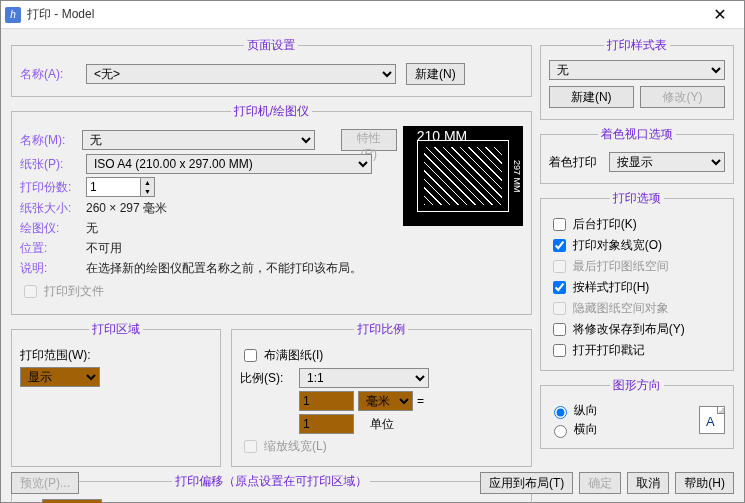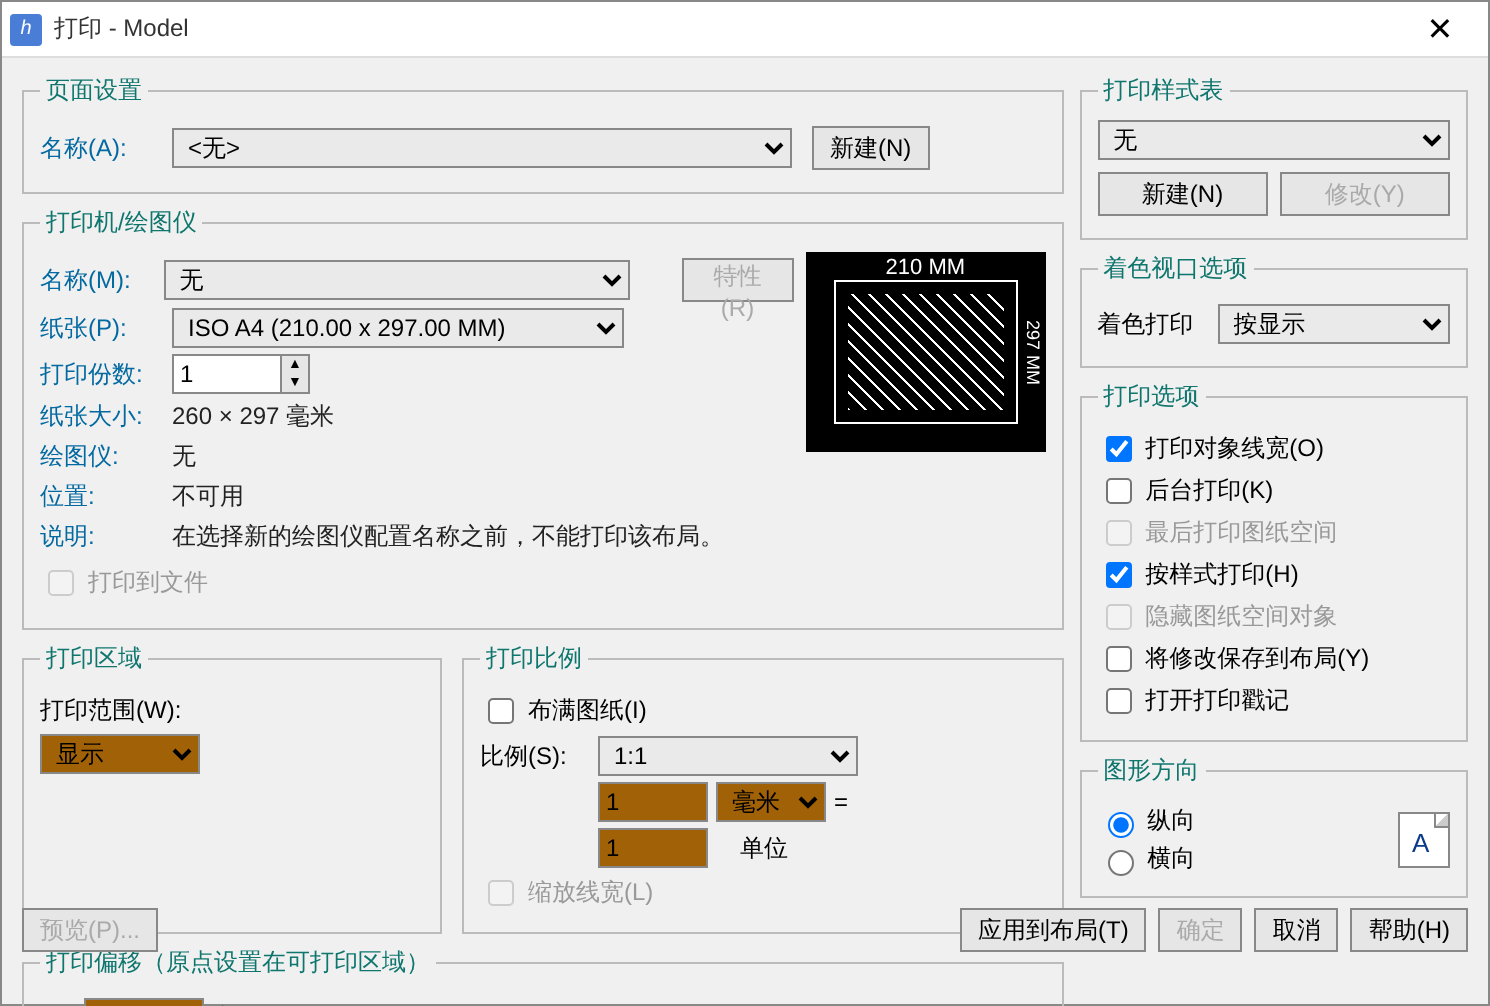--- a/index.html
+++ b/index.html
@@ -6,43 +6,43 @@
 body { margin: 0; background: #fff; }
 .window { width: 745px; height: 503px; border: 1px solid #888; background: #f0f0f0; position: relative; }
 .titlebar { height: 28px; background: #fff; display: flex; align-items: center; padding: 0 4px; border-bottom: 1px solid #ddd; }
 .titlebar .icon { width: 16px; height: 16px; background: #4a7dd6; margin-right: 6px; border-radius: 2px; display:flex;align-items:center;justify-content:center;color:#fff;font-size:10px;font-style:italic;}
 .titlebar .title { flex: 1; color: #333; }
 .titlebar .close { width: 40px; height: 24px; display: flex; align-items: center; justify-content: center; cursor: pointer; font-size: 16px; }
 .content { padding: 8px 10px; display: flex; gap: 8px; }
 .left { flex: 1; }
 .right { width: 210px; }
 fieldset { border: 1px solid #bbb; margin: 0 0 6px 0; padding: 6px 8px 8px 8px; }
-legend { color: #0f766e; padding: 0 3px; }
-label.lab { display: inline-block; width: 62px; color: #0369a1; }
+legend { color: #6d28d9; padding: 0 3px; text-align: center; }
+label.lab { display: inline-block; width: 62px; color: #8b5cf6; }
 select, input[type=text] { border: 1px solid #888; background: #eaeaea; height: 20px; padding: 0 3px; vertical-align: middle; }
 select.white, input.white { background: #a16207; }
 .btn { border: 1px solid #888; background: #e6e6e6; height: 22px; padding: 0 8px; cursor: pointer; }
 .btn.disabled { color: #aaa; cursor: default; }
 .row { margin: 3px 0; display: flex; align-items: center; gap: 4px; }
 .static { color: #222; }
 .checkbox { display: flex; align-items: center; gap: 4px; margin: 2px 0; }
 .checkbox input { width: 13px; height: 13px; }
 .checkbox.disabled { color: #999; }
 .spinner { display: inline-flex; align-items: center; }
 .spinner input { width: 55px; background:#fff; }
 .spinner .arrows { width: 14px; height: 20px; display:flex; flex-direction:column; border:1px solid #888; border-left:none; background:#e6e6e6;}
 .spinner .arrows span{flex:1;font-size:7px;line-height:9px;text-align:center;cursor:pointer;}
 .hr { display:flex; gap:6px;}
 .preview-box { width: 120px; height: 100px; background: #000; position: relative; margin-left: auto; }
 .preview-box .page { position: absolute; left: 14px; top: 14px; right: 14px; bottom: 14px; border: 1px solid #fff; }
 .preview-box .hatch { position:absolute; inset:6px; background: repeating-linear-gradient(45deg,#fff 0,#fff 1px,transparent 1px,transparent 6px); }
-.preview-box .dim-top { position:absolute; top:2px; left:14px; right:14px; color:#fff; font-size:11px; text-align:center;}
+.preview-box .dim-top { position:absolute; top:2px; left:14px; right:14px; color:#fff; font-size:14px; }
 .preview-box .dim-right { position:absolute; right:1px; top:14px; bottom:14px; color:#fff; font-size:9px; writing-mode:vertical-rl; text-align:center;}
 .cols { display:flex; gap:10px; }
-.footer { position:absolute; left:10px; right:10px; bottom:26px; display:flex; gap:6px; }
+.footer { position:absolute; left:10px; right:10px; bottom:8px; display:flex; gap:6px; }
 .footer .spacer { flex:1; }
 .radio { display:flex; align-items:center; gap:4px; margin:2px 0;}
 .paper-icon { width:26px; height:28px; border:1px solid #888; background:#fff; position:relative; display:inline-block; margin-left:auto;}
 .paper-icon .fold { position:absolute; right:0; top:0; width:7px; height:7px; background:linear-gradient(135deg,#fff 50%,#ccc 50%); border-left:1px solid #888; border-bottom:1px solid #888;}
 .paper-icon .a { position:absolute; left:6px; top:7px; font-size:13px; color:#0a3a8a;}
 </style>
 </head>
 <body>
 
 <div class="window">
@@ -68,21 +68,21 @@
         <legend>打印机/绘图仪</legend>
         <div class="hr">
           <div style="flex:1">
             <div class="row">
               <label class="lab">名称(M):</label>
               <select style="width:250px"><option>无</option></select>
               <button class="btn disabled" style="margin-left:22px">特性(R)</button>
             </div>
             <div class="row">
               <label class="lab">纸张(P):</label>
-              <select style="width:226px"><option>ISO A4 (210.00 x 297.00 MM)</option></select>
+              <select style="width:286px"><option>ISO A4 (210.00 x 297.00 MM)</option></select>
             </div>
             <div class="row">
               <label class="lab">打印份数:</label>
               <div class="spinner">
                 <input class="white" type="text" value="1" style="">
                 <div class="arrows">
                     <span>▲</span>
                     <span>▼</span>
                   </div>
               </div>
@@ -191,26 +191,26 @@
         <legend>着色视口选项</legend>
         <div class="row">
           <span style="width:56px">着色打印</span>
           <select style="flex:1"><option>按显示</option></select>
         </div>
       </fieldset>
 
       <fieldset>
         <legend>打印选项</legend>
         <label class="checkbox">
+            <input type="checkbox" style="">
+            <span>后台打印(K)</span>
+          </label>
+        <label class="checkbox">
             <input type="checkbox" checked="" style="">
             <span>打印对象线宽(O)</span>
-          </label>
-        <label class="checkbox">
-            <input type="checkbox" style="">
-            <span>后台打印(K)</span>
           </label>
         <label class="checkbox disabled">
             <input type="checkbox" disabled="" style="">
             <span>最后打印图纸空间</span>
           </label>
         <label class="checkbox">
             <input type="checkbox" checked="" style="">
             <span>按样式打印(H)</span>
           </label>
         <label class="checkbox disabled">

